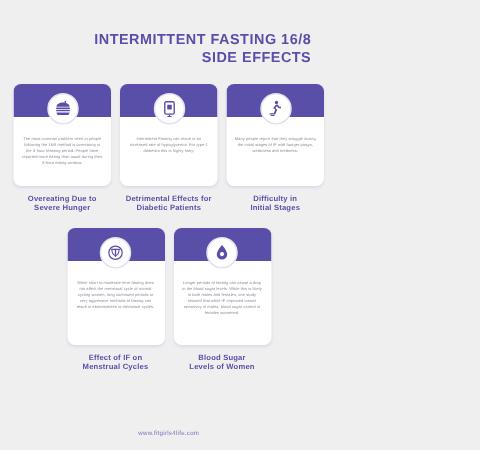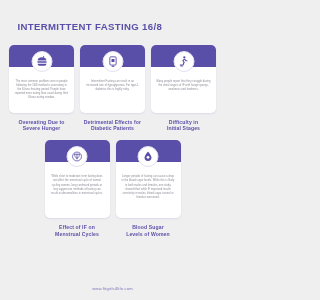--- a/index.html
+++ b/index.html
@@ -14,21 +14,21 @@
     position:relative;
     display:flex;flex-direction:column;
     align-items:center;
     box-sizing:border-box;
   }
 
   
   .title{
     margin-top:21px;
     width:190px;
-    text-align:left;
+    text-align:right;
     color:#5a4fa8;
     font-size:9.6px;
     font-weight:bold;
     line-height:11.5px;
     letter-spacing:.35px;
   }
   .title .l2{display:block;}
 
   
   .row{
@@ -112,20 +112,21 @@
     letter-spacing:.18px;
   }
 </style>
 </head>
 <body>
 
 <div class="page">
 
   <div class="title">
     <span>INTERMITTENT FASTING 16/8</span>
+    <span class="l2">SIDE EFFECTS</span>
   </div>
 
   <div class="row row1">
 
     <div class="cell">
       <div class="card">
         <div class="card-head">
           <div class="icon-circle">
             <svg width="13" height="13" viewBox="0 0 24 24">
               <path d="M4 9.5c0-3 3.6-5.2 8-5.2s8 2.2 8 5.2z" fill="#5a4fa8"></path>

